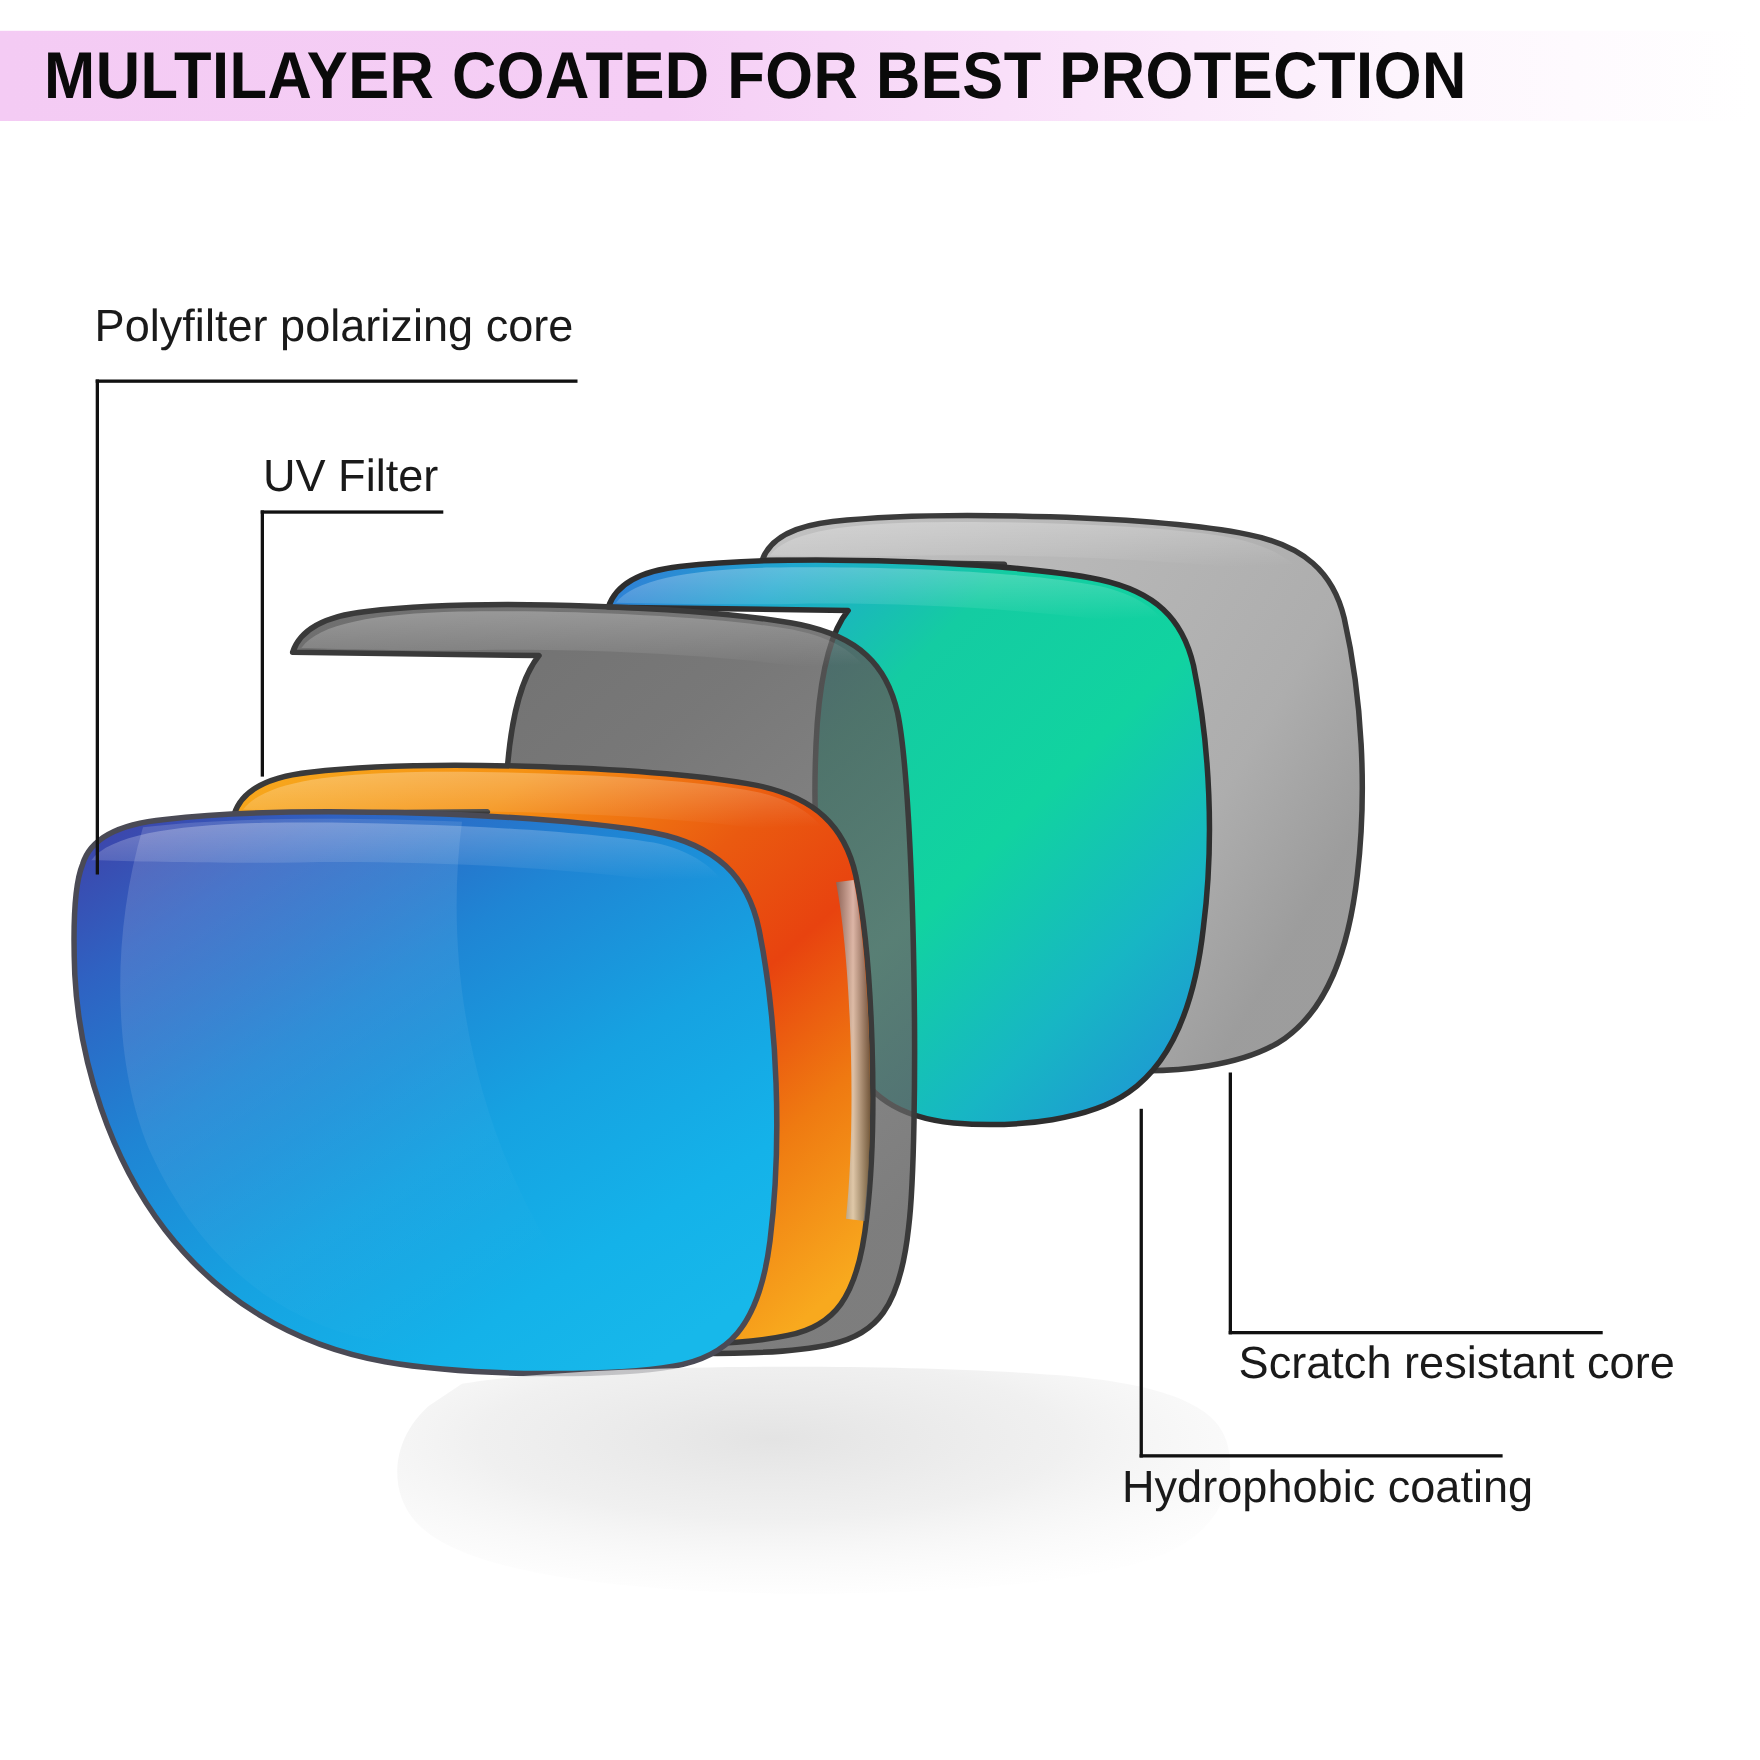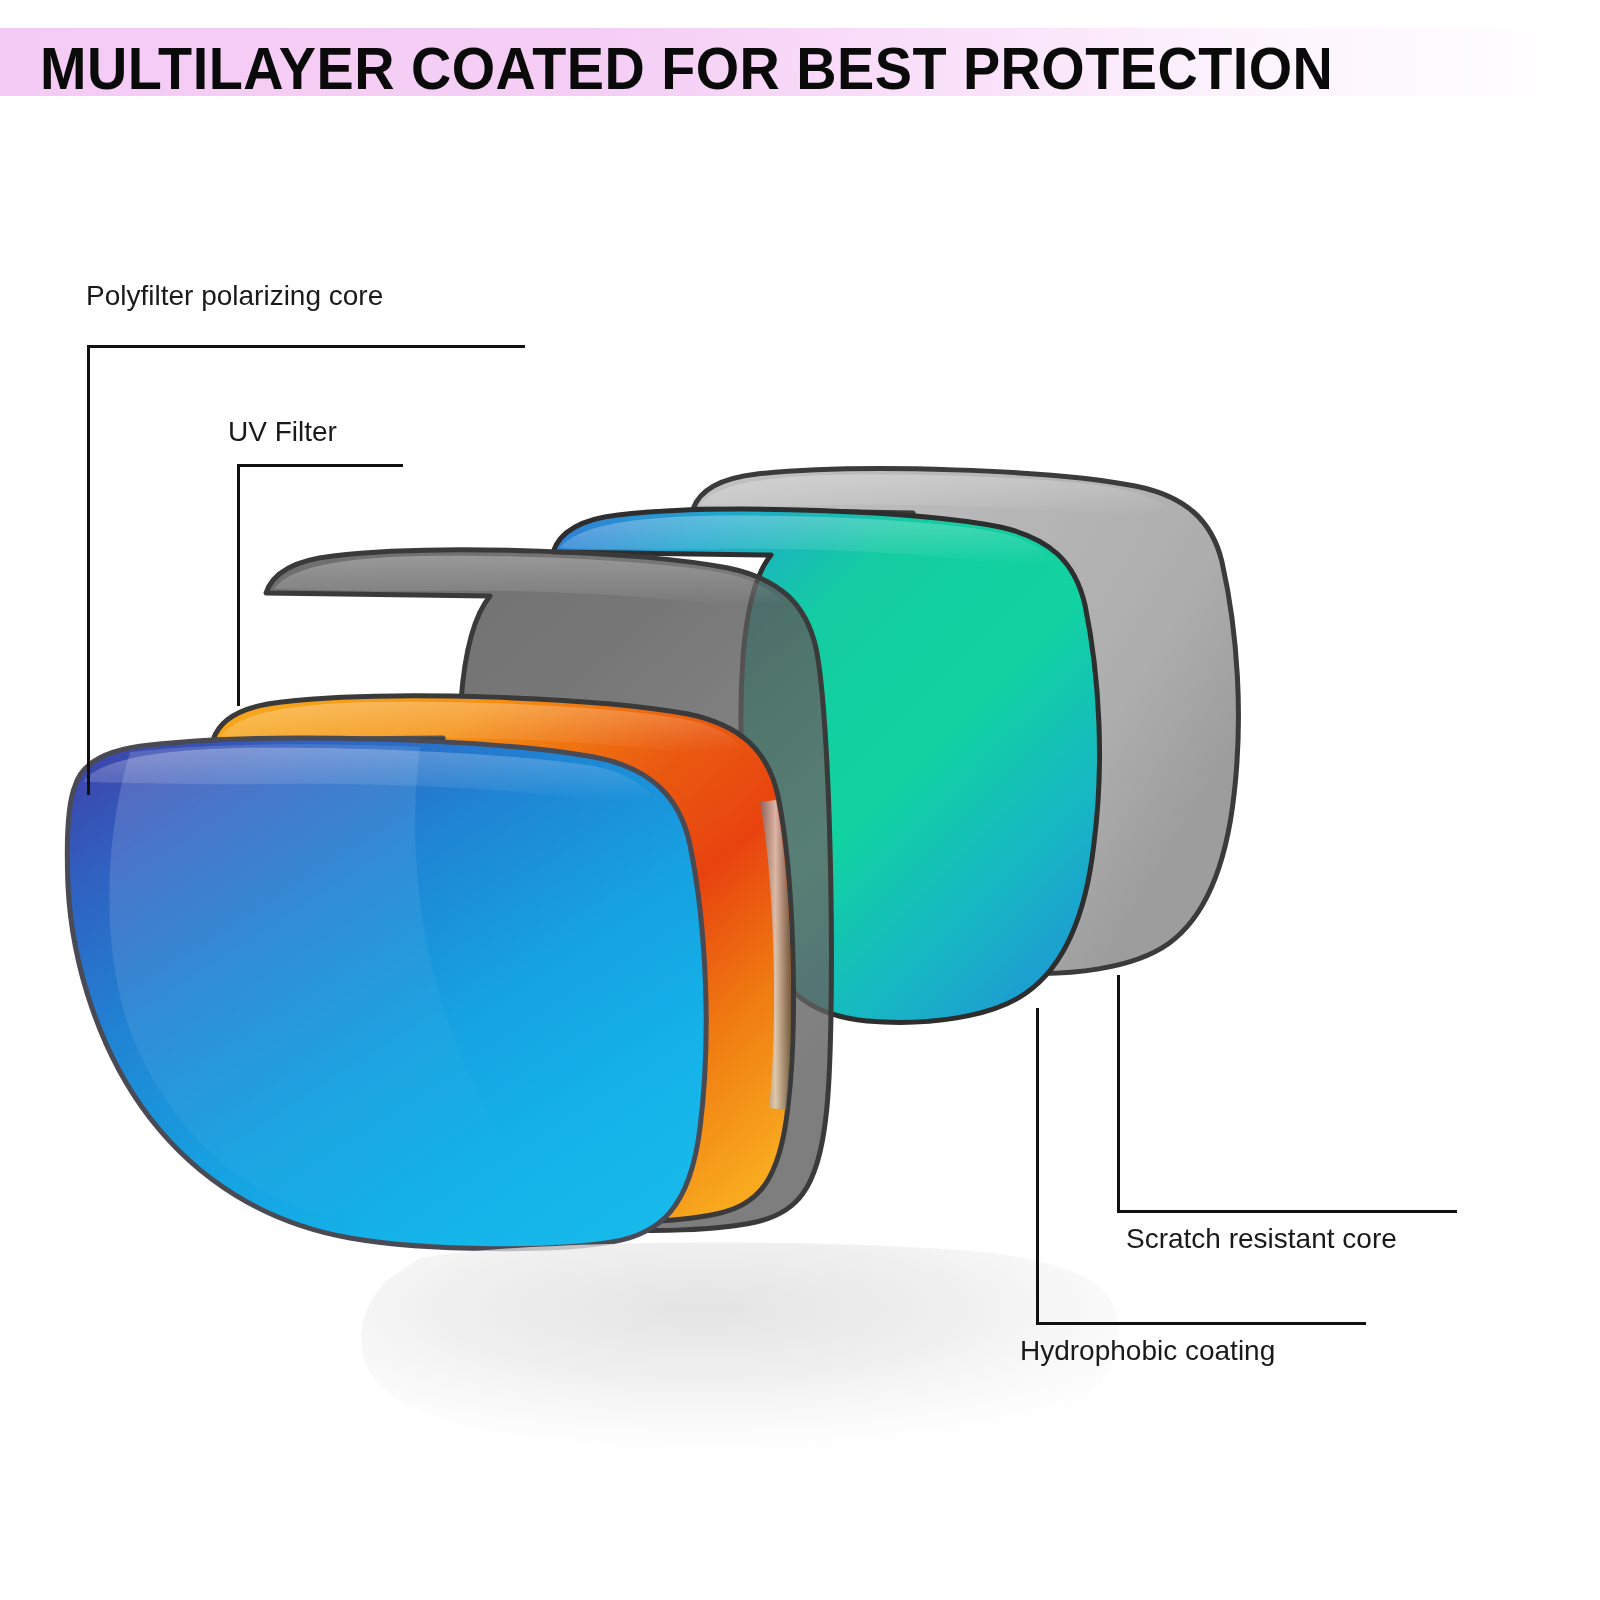--- a/index.html
+++ b/index.html
@@ -15,21 +15,21 @@
     overflow: hidden;
     font-family: "Liberation Sans", sans-serif;
   }
 
   
   #banner {
     position: absolute;
     left: 0;
     top: 28px;
     width: 1592px;
-    height: 68px;
+    height: 82px;
   }
   #banner-bg {
     position: absolute;
     inset: 0;
     background: linear-gradient(90deg, #f4cbf4 0%, #f5cef5 38%, #fae3fa 62%, #fdf5fd 80%, #ffffff 100%);
   }
   #banner-title {
     position: absolute;
     left: 40px;
     top: 8px;
@@ -40,27 +40,27 @@
     letter-spacing: 0.5px;
     color: #0a0a0a;
     transform: scaleX(0.93);
     transform-origin: left top;
     white-space: nowrap;
   }
 
   
   .label {
     position: absolute;
-    font-size: 28px;
+    font-size: 41px;
     line-height: 48px;
     color: #1a1a1a;
     white-space: nowrap;
   }
   #label-poly   { left: 86px;  top: 272px; }
-  #label-uv     { left: 228px; top: 408px; }
+  #label-uv     { left: 239px; top: 408px; }
   #label-scratch{ left: 1126px; top: 1215px; }
   #label-hydro  { left: 1020px; top: 1327px; }
 
   
   .leader { position: absolute; }
   .leader .h, .leader .v {
     position: absolute;
     background: #111111;
   }
   .leader .h { height: 3px; }

